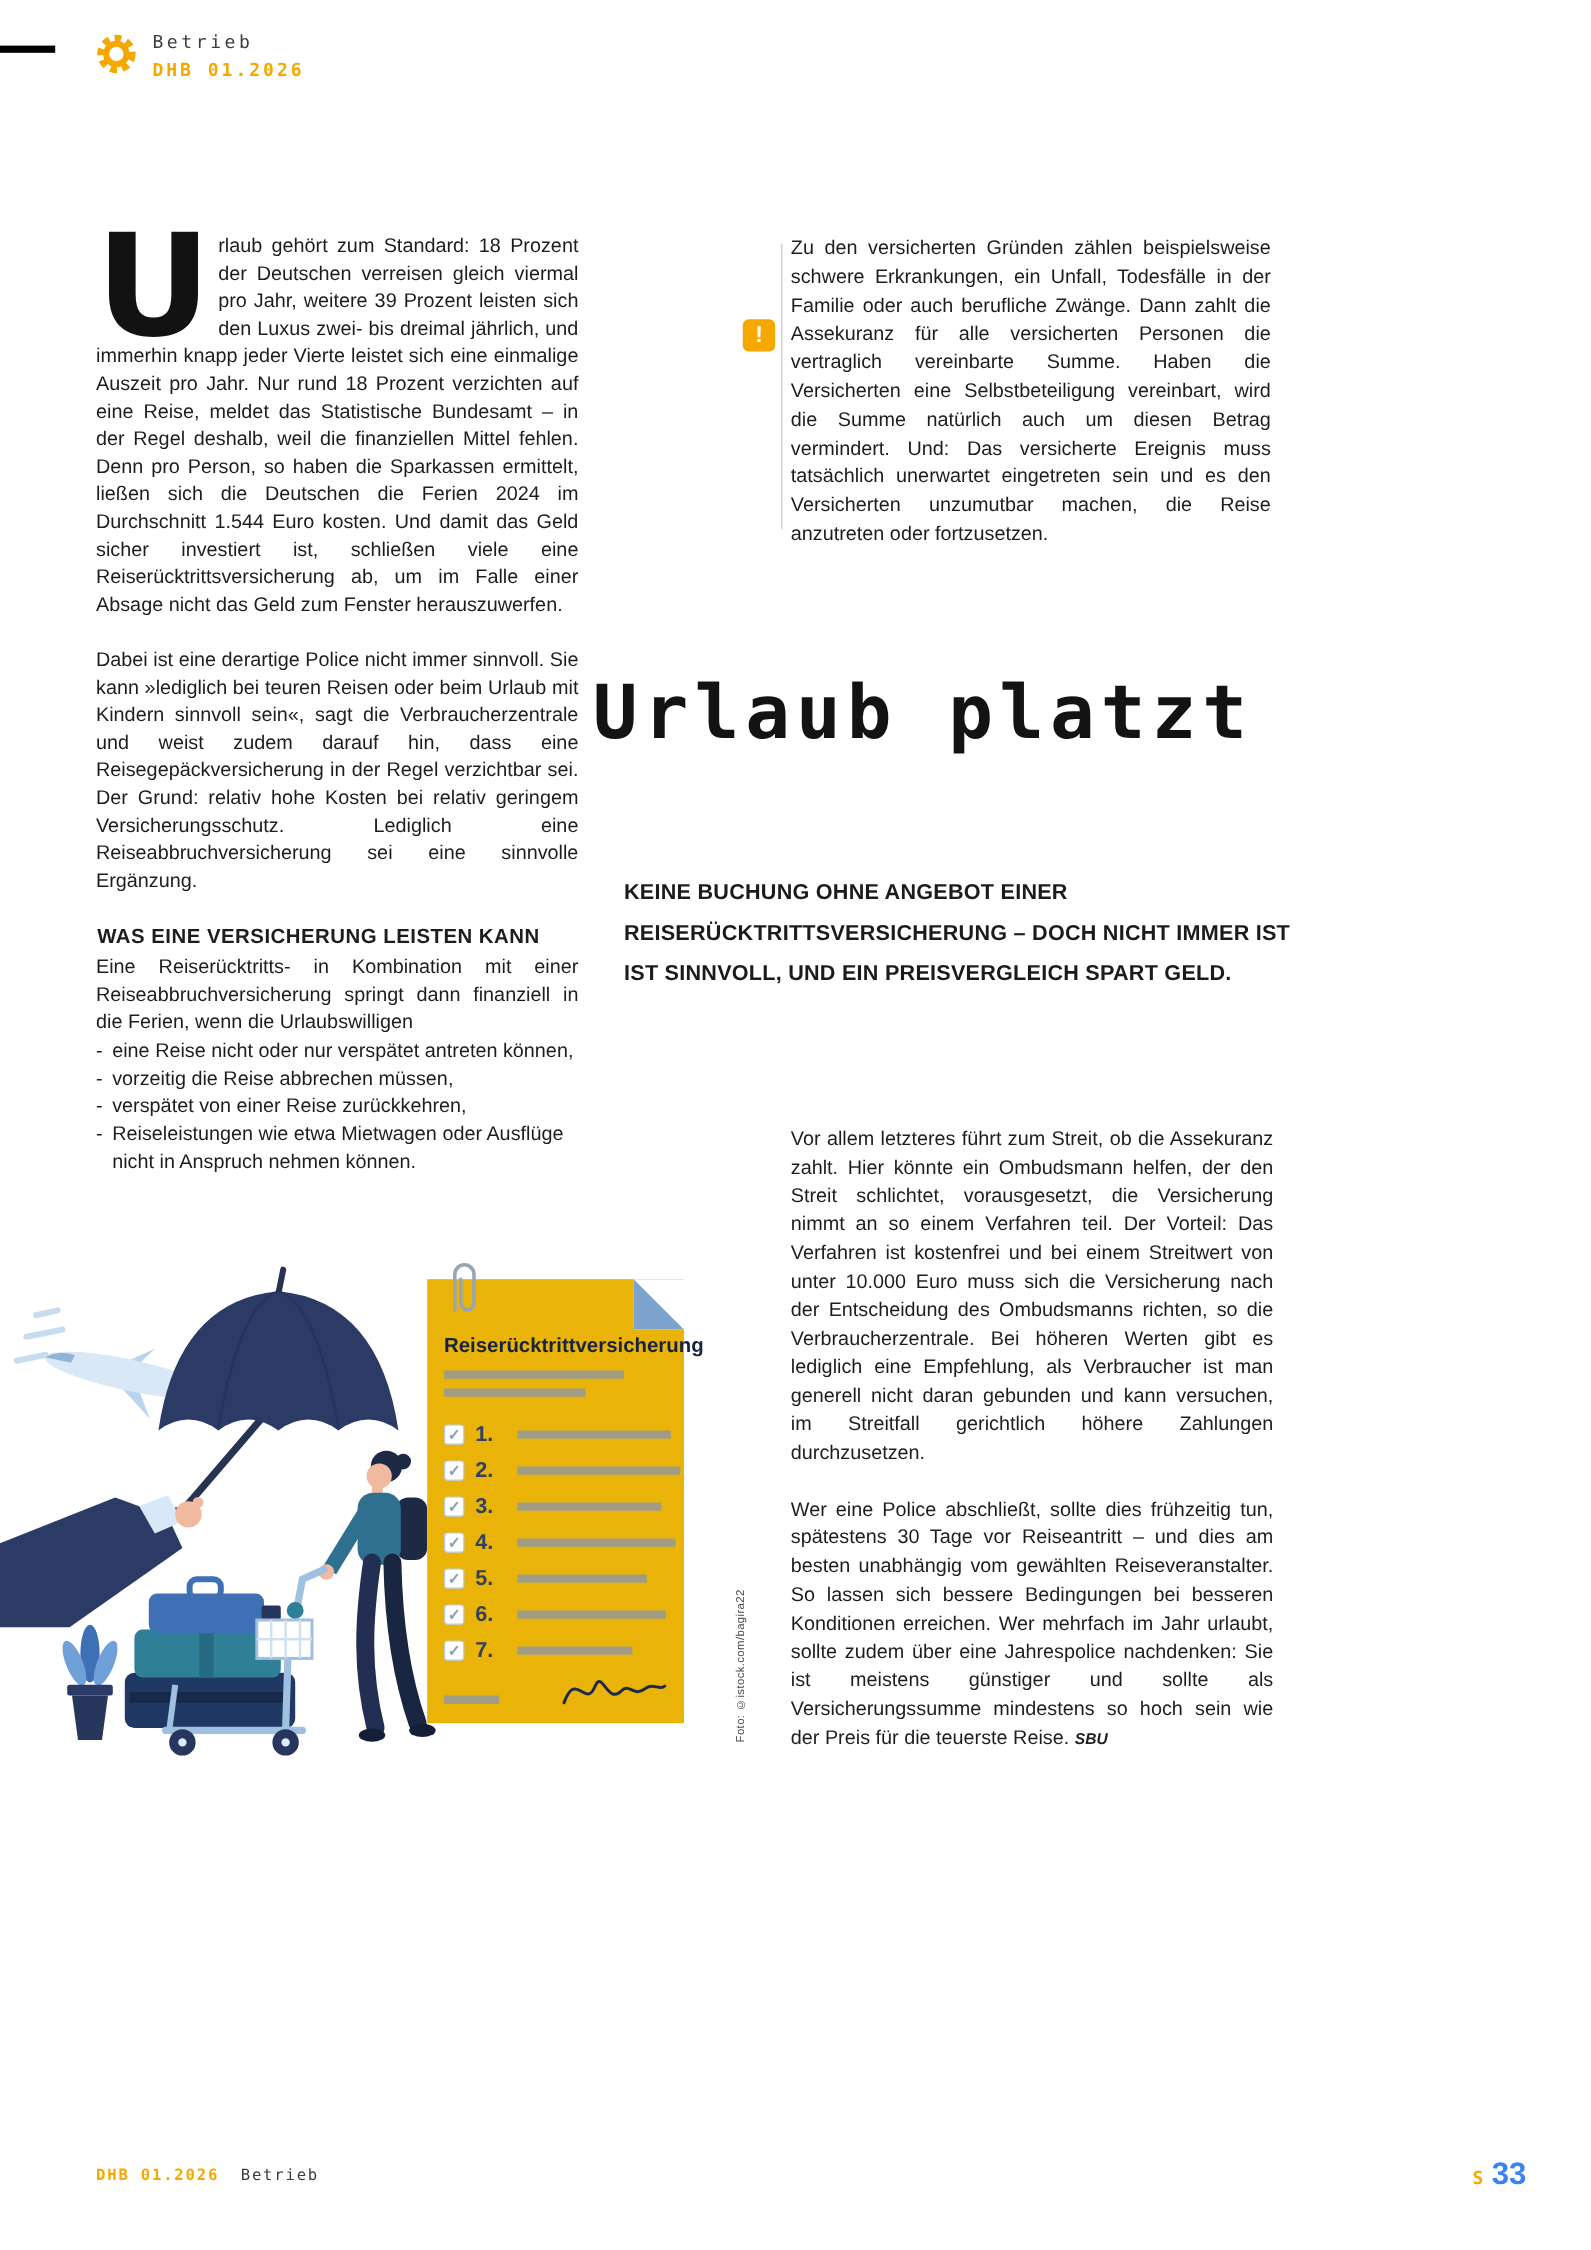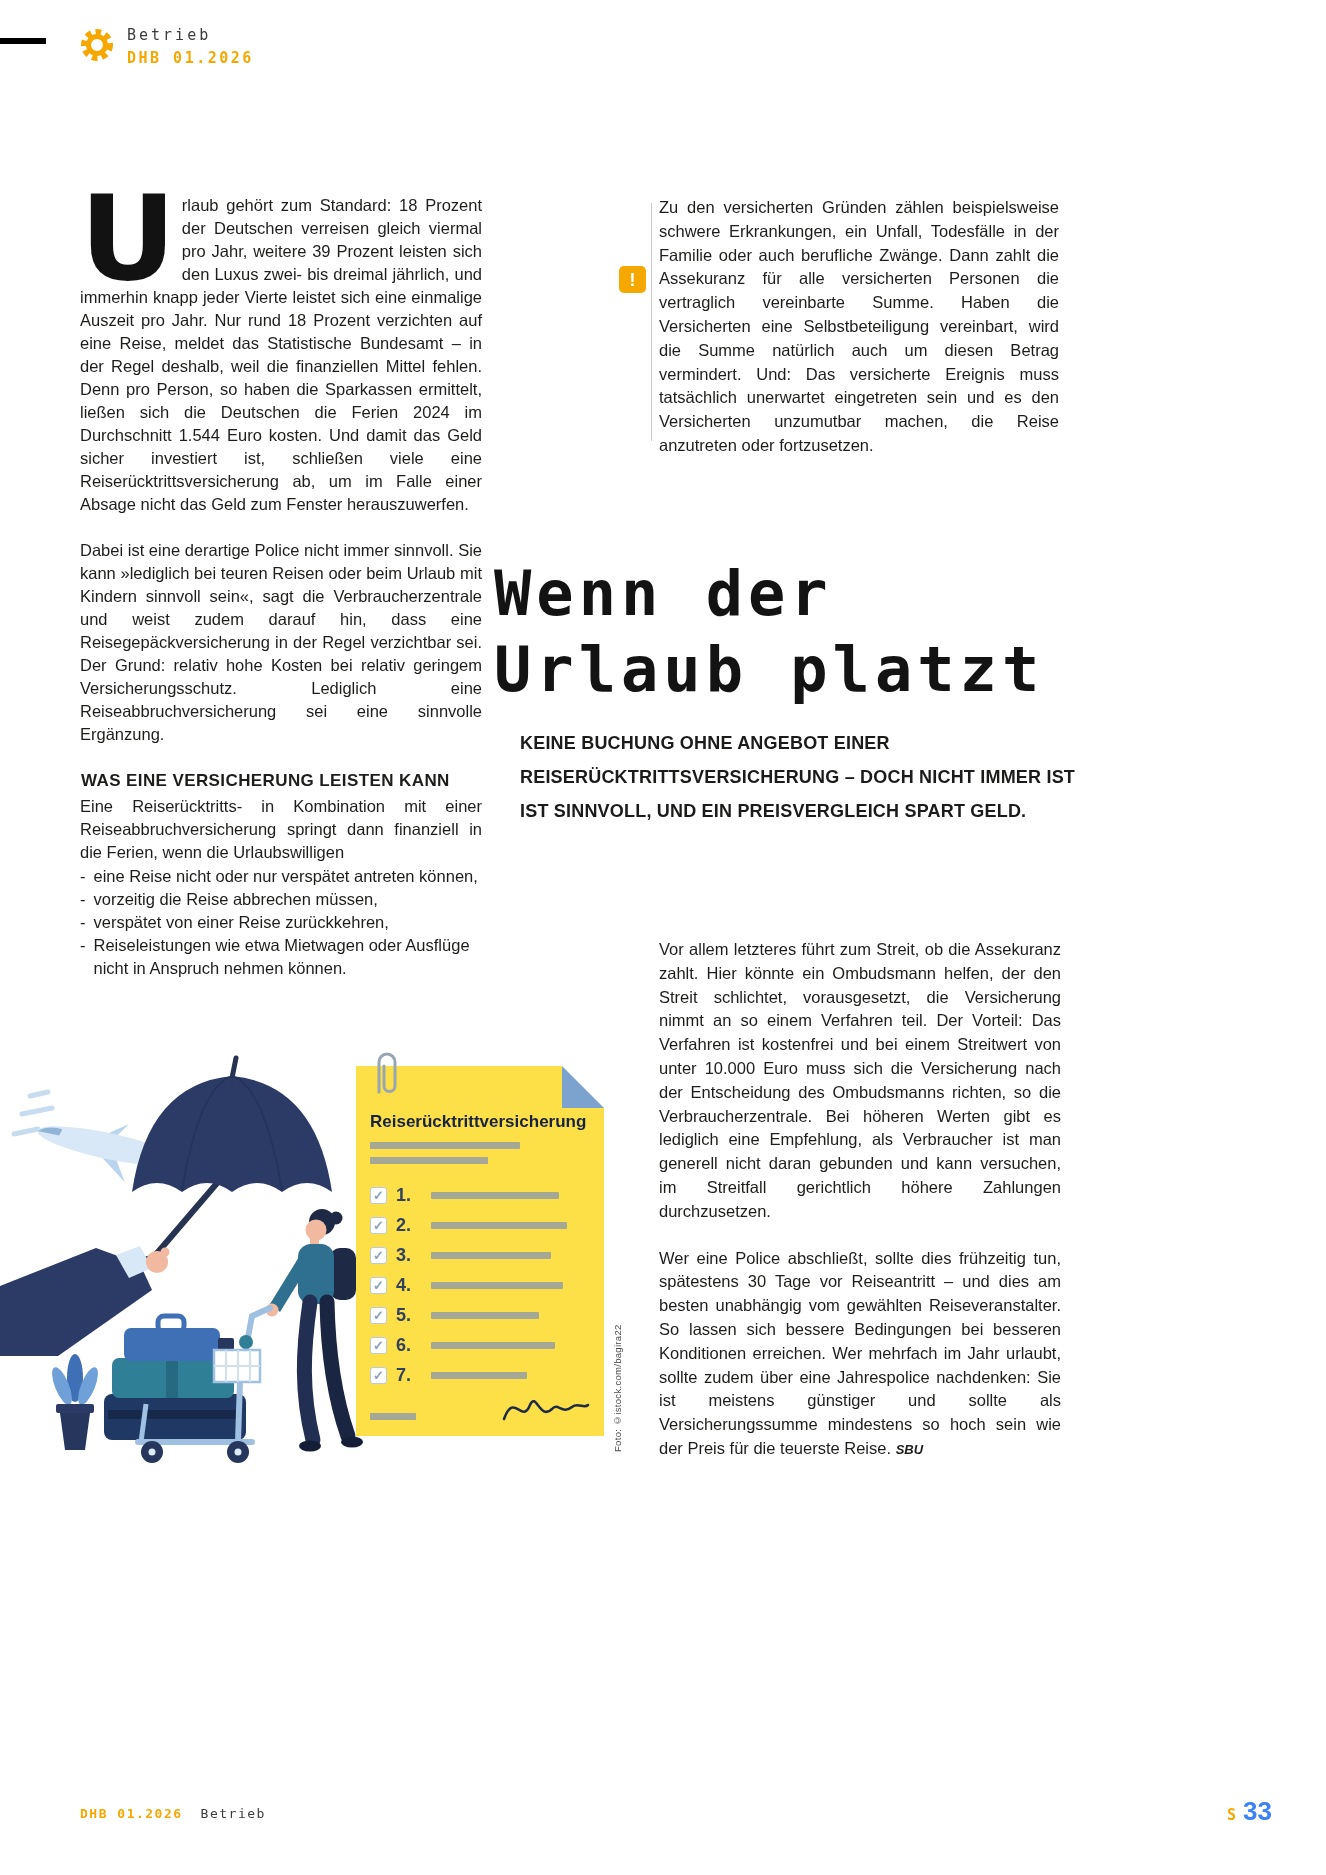--- a/index.html
+++ b/index.html
@@ -32,21 +32,21 @@
   
   .headline { position: absolute; left: 494px; top: 556px; font-family: "DejaVu Sans Mono", monospace;
               font-size: 62px; font-weight: bold; letter-spacing: 5px; line-height: 76px; color: #131313; white-space: nowrap; }
   .hl-line { display: block; }
   .standfirst { position: absolute; left: 520px; top: 726px; font-size: 18px; line-height: 34px; font-weight: bold; letter-spacing: 0.2px; color: #1b1b1a; }
   .sf-line { display: block; white-space: nowrap; }
   .col-right-2 { position: absolute; left: 659px; top: 938px; width: 402px; font-size: 16.5px; line-height: 23.8px; text-align: justify; hyphens: auto; }
   .author { font-weight: bold; font-style: italic; font-size: 13px; }
   
   .illustration { position: absolute; left: 0; top: 1050px; width: 640px; height: 420px; }
-  .doc { position: absolute; left: 356px; top: 1066px; width: 248px; height: 370px; background: #fde047; }
+  .doc { position: absolute; left: 356px; top: 1066px; width: 214px; height: 370px; background: #eab308; }
   .fold { position: absolute; top: 0; right: 0; }
   .clip { position: absolute; left: 14px; top: -16px; }
   .doc-title { margin: 46px 14px 10px; font-size: 17px; font-weight: bold; color: #17233f; }
   .doc-bar { height: 7px; background: #8795ad; opacity: .75; border-radius: 1px; margin: 8px 0 0 14px; }
   .doc-bar.b1 { width: 150px; }
   .doc-bar.b2 { width: 118px; }
   .doc-bar.bottom { position: absolute; left: 14px; bottom: 16px; width: 46px; margin: 0; }
   .doc-rows { margin: 16px 0 0 14px; }
   .doc-row { display: flex; align-items: center; gap: 9px; height: 30px; }
   .check { width: 17px; height: 17px; background: #fff; border: 1px solid #b9cbde; border-radius: 3px;
@@ -124,21 +124,20 @@
       </div>
   </aside>
 
   <div class="vdivider"></div>
 
   <section class="col-right-1">
     <p class="para">Zu den versicherten Gründen zählen beispielsweise schwere Erkrankungen, ein Unfall, Todesfälle in der Familie oder auch berufliche Zwänge. Dann zahlt die Assekuranz für alle versicherten Personen die vertraglich vereinbarte Summe. Haben die Versicherten eine Selbstbeteiligung vereinbart, wird die Summe natürlich auch um diesen Betrag vermindert. Und: Das versicherte Ereignis muss tatsächlich unerwartet eingetreten sein und es den Versicherten unzumutbar machen, die Reise anzutreten oder fortzusetzen.</p>
   </section>
 
   <h1 class="headline">
-    <span class="hl-line">Wenn der</span>
     <span class="hl-line">Urlaub platzt</span>
   </h1>
   <p class="standfirst">
     <span class="sf-line">KEINE BUCHUNG OHNE ANGEBOT EINER</span>
     <span class="sf-line">REISERÜCKTRITTSVERSICHERUNG – DOCH NICHT IMMER IST</span>
     <span class="sf-line">IST SINNVOLL, UND EIN PREISVERGLEICH SPART GELD.</span>
   </p>
 
   <section class="col-right-2">
     <p class="para">Vor allem letzteres führt zum Streit, ob die Assekuranz zahlt. Hier könnte ein Ombudsmann helfen, der den Streit schlichtet, vorausgesetzt, die Versicherung nimmt an so einem Verfahren teil. Der Vorteil: Das Verfahren ist kostenfrei und bei einem Streitwert von unter 10.000 Euro muss sich die Versicherung nach der Entscheidung des Ombudsmanns richten, so die Verbraucherzentrale. Bei höheren Werten gibt es lediglich eine Empfehlung, als Verbraucher ist man generell nicht daran gebunden und kann versuchen, im Streitfall gerichtlich höhere Zahlungen durchzusetzen.</p>

